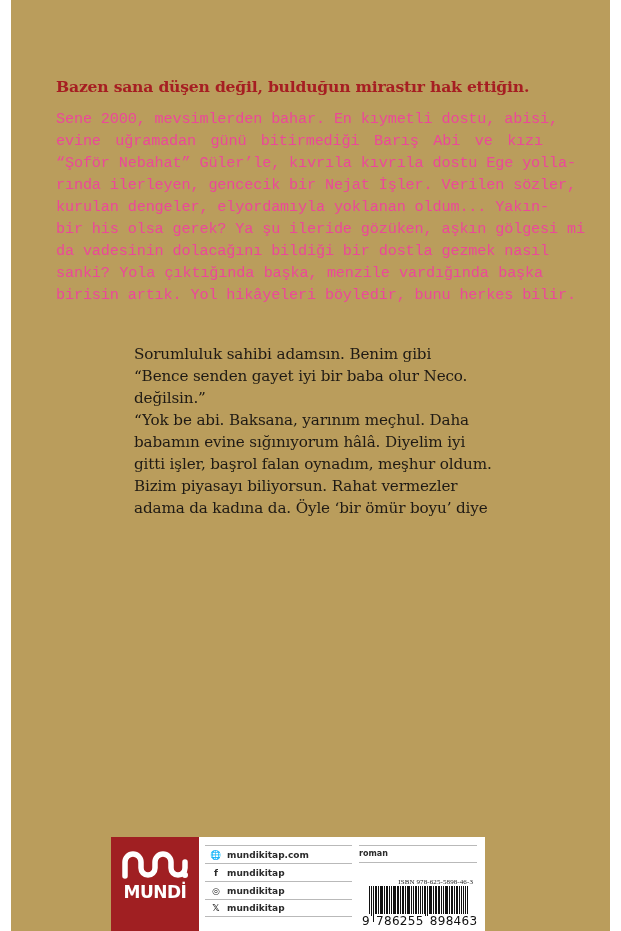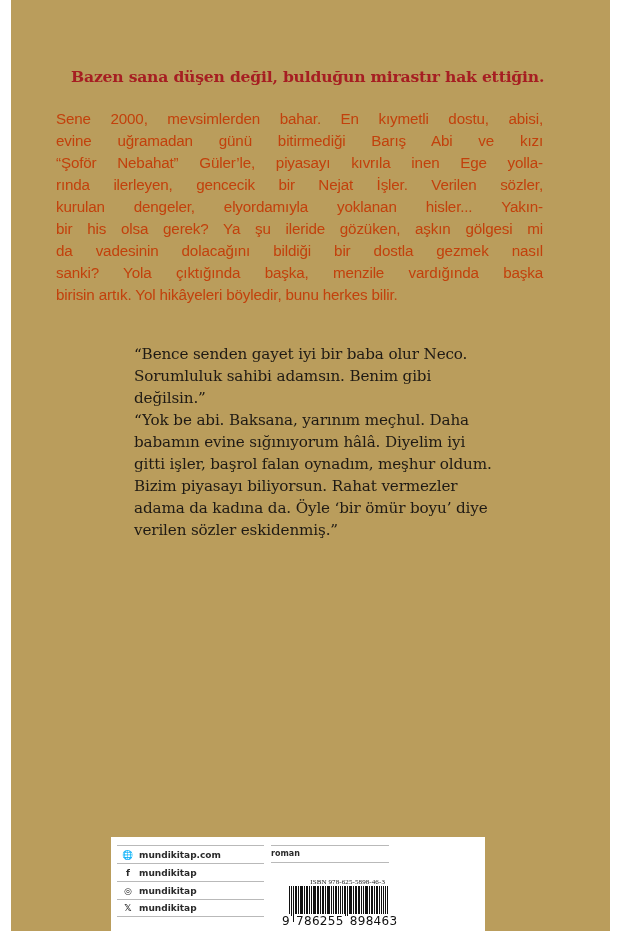--- a/index.html
+++ b/index.html
@@ -2,30 +2,29 @@
 <html><head>
 <meta charset="utf-8">
 <style>
   * { box-sizing: border-box; margin: 0; padding: 0; }
   html, body { width: 621px; height: 931px; background: #ffffff; overflow: hidden; }
   .cover {
     position: absolute; left: 11px; top: 0; width: 599px; height: 931px;
     background: #ba9d5c;
   }
   .headline {
-    position: absolute; left: 56px; top: 67px; width: 500px;
+    position: absolute; left: 56px; top: 77px; width: 500px;
     font-family: "DejaVu Serif", serif; font-weight: bold;
     font-size: 15.6px; letter-spacing: -0.2px; white-space: nowrap;
     color: #a61e22;
-    margin-left: 15px;
   }
   .blurb {
     position: absolute; left: 56px; top: 108px; width: 487px;
-    font-family: Liberation Sans, sans-serif; font-size: 15.2px;
-    line-height: 22px; color: #c2410c; text-align: justify;
+    font-family: Liberation Mono, monospace; font-size: 15.2px;
+    line-height: 22px; color: #ec4899; text-align: justify;
     letter-spacing: -0.15px;
   }
   .blurb .ln { display: block; text-align: justify; text-align-last: justify; white-space: nowrap; overflow: visible; }
   .blurb .ln.last { text-align-last: left; }
   .quote {
     position: absolute; left: 134px; top: 343px; width: 420px;
     font-family: "DejaVu Serif", serif; font-size: 15.2px;
     line-height: 22px; color: #1f1a14; letter-spacing: -0.15px;
   }
   .quote .ln { display: block; white-space: nowrap; }
@@ -58,63 +57,69 @@
     border-top: 1.5px solid #b9b9b9; border-bottom: 1.5px solid #b9b9b9;
     height: 18px; width: 118px; text-align: left; padding-right: 4px;
     font-family: "DejaVu Sans", sans-serif; font-size: 8px; font-weight: bold;
     line-height: 16px; color: #2a2a2a;
   }
   .isbn {
     margin-top: 15px; width: 118px; text-align: right; padding-right: 4px;
     font-family: Liberation Serif, serif; font-size: 7px; color: #222;
     letter-spacing: 0.1px;
   }
-  .barcode { position: relative; margin-left: 10px; width: 112px; height: 42px; }
+  .barcode { position: relative; margin-left: 2px; width: 112px; height: 42px; }
   .barcode .bars { position: absolute; left: 8px; top: 0; width: 102px; height: 36px; display: flex; align-items: flex-start; }
   .barcode .bars i { display: block; height: 30px; background: #111; margin-right: 1px; }
   .barcode .bars i.g { height: 36px; }
   .barcode .digits {
     position: absolute; left: 0; top: 28px; width: 112px;
     font-family: "DejaVu Sans", sans-serif; font-size: 12px; color: #111; letter-spacing: 0.3px;
     white-space: nowrap;
   }
   .barcode .digits span { background: #fff; padding: 0 1px; }
 </style>
 </head>
 <body>
 
 <div class="cover"></div>
 
 <div class="headline">Bazen sana düşen değil, bulduğun mirastır hak ettiğin.</div>
 
 <div class="blurb">
   <span class="ln">Sene 2000, mevsimlerden bahar. En kıymetli dostu, abisi,</span>
   <span class="ln">evine uğramadan günü bitirmediği Barış Abi ve kızı</span>
-  <span class="ln">“Şoför Nebahat” Güler’le, piyasayı kıvrıla inen Ege yolla-</span>
+  <span class="ln">“Şoför Nebahat” Güler’le, kıvrıla kıvrıla dostu Ege yolla-</span>
   <span class="ln">rında ilerleyen, gencecik bir Nejat İşler. Verilen sözler,</span>
-  <span class="ln">kurulan dengeler, elyordamıyla yoklanan hisler... Yakın-</span>
+  <span class="ln">kurulan dengeler, elyordamıyla yoklanan oldum... Yakın-</span>
   <span class="ln">bir his olsa gerek? Ya şu ileride gözüken, aşkın gölgesi mi</span>
   <span class="ln">da vadesinin dolacağını bildiği bir dostla gezmek nasıl</span>
   <span class="ln">sanki? Yola çıktığında başka, menzile vardığında başka</span>
   <span class="ln last">birisin artık. Yol hikâyeleri böyledir, bunu herkes bilir.</span>
 </div>
 
 <div class="quote">
+  <span class="ln">Sorumluluk sahibi adamsın. Benim gibi</span>
   <span class="ln">“Bence senden gayet iyi bir baba olur Neco.</span>
-  <span class="ln">Sorumluluk sahibi adamsın. Benim gibi</span>
   <span class="ln">değilsin.”</span>
   <span class="ln">“Yok be abi. Baksana, yarınım meçhul. Daha</span>
   <span class="ln">babamın evine sığınıyorum hâlâ. Diyelim iyi</span>
   <span class="ln">gitti işler, başrol falan oynadım, meşhur oldum.</span>
   <span class="ln">Bizim piyasayı biliyorsun. Rahat vermezler</span>
   <span class="ln">adama da kadına da. Öyle ‘bir ömür boyu’ diye</span>
-  <span class="ln">verilen sözler eskidenmiş.”</span>
 </div>
 
 <div class="imprint">
+  <div class="logo-box">
+    <svg width="72" height="36" viewBox="0 0 72 36">
+      <path d="M5 30 V16 a8 8 0 0 1 16 0 V22 a7 7 0 0 0 14 0 V16 a8 8 0 0 1 16 0 V22 a7 7 0 0 0 14 0 V16" fill="none" stroke="#ffffff" stroke-width="5.5" stroke-linecap="round"></path>
+      <circle cx="65" cy="29" r="3" fill="#ffffff"></circle>
+    </svg>
+    <div class="logo-word">MUNDİ</div>
+  </div>
 
   <div class="links">
     <div class="link-row">
       <span class="ico">🌐</span>
       <span>mundikitap.com</span>
     </div>
     <div class="link-row">
       <span class="ico">f</span>
       <span>mundikitap</span>
     </div>

